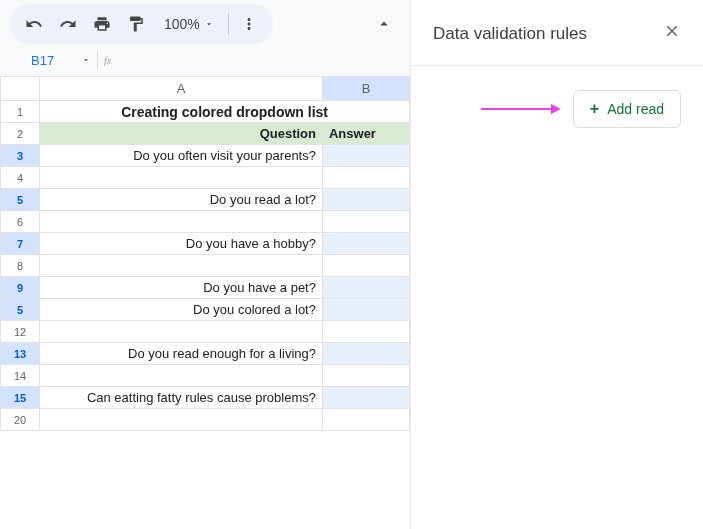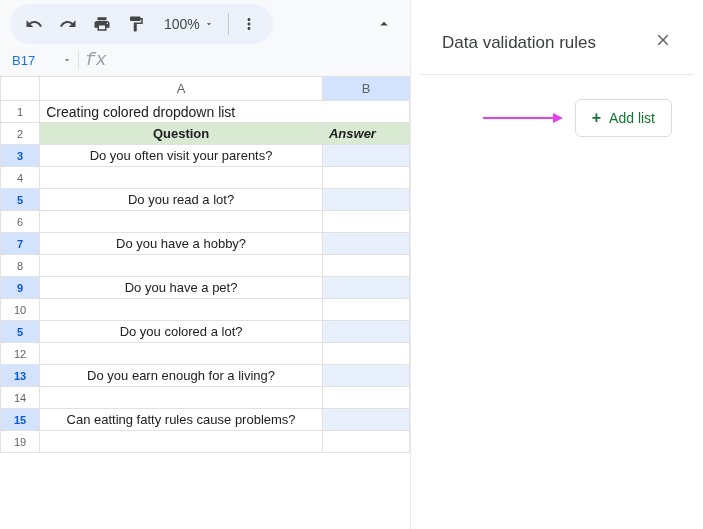--- a/index.html
+++ b/index.html
@@ -56,40 +56,40 @@
     width: 1px;
     height: 22px;
     background: #c7c7c7;
     margin: 0 2px;
   }
   .toolbar-spacer { flex: 1; }
   .name-box-row {
     display: flex;
     align-items: center;
     height: 28px;
-    padding: 0 6px 4px;
+    padding: 0 25px 4px;
     gap: 0;
   }
   .name-box {
     width: 56px;
     font-size: 13px;
     color: #1a73e8;
     padding-left: 6px;
   }
   .fx-divider {
     width: 1px;
     height: 18px;
     background: #dadce0;
     margin: 0 6px;
   }
   .fx-label {
     font-style: italic;
     color: #9aa0a6;
-    font-family: Liberation Mono, monospace;
-    font-size: 18px;
+    font-family: Liberation Serif, serif;
+    font-size: 10px;
   }
   .grid {
     flex: 1;
     overflow: hidden;
     background: #fff;
   }
   table {
     border-collapse: collapse;
     width: 100%;
   }
@@ -120,30 +120,29 @@
     color: #0b57d0;
     font-weight: 600;
   }
   .corner {
     background: #fff;
     width: 36px;
   }
   .cell-a {
     width: 260px;
     padding: 0 6px;
-    text-align: center;
+    text-align: right;
   }
   .cell-b {
     width: 80px;
     padding: 0 6px;
-    font-style: italic;
   }
   .title-cell {
-    text-align: left;
-    font-weight: normal;
+    text-align: center;
+    font-weight: bold;
     font-size: 14px;
   }
   .hdr-green {
     background: #d9ead3;
     font-weight: bold;
   }
   .sel-blue {
     background: #e8f0fe;
   }
   .active-cell {
@@ -159,21 +158,21 @@
     width: 6px;
     height: 6px;
     background: #1a73e8;
     border: 1px solid #fff;
     border-radius: 50%;
   }
   .right-pane {
     flex: 1;
     border-left: 1px solid #e8eaed;
     background: #fff;
-    padding: 9px;
+    padding: 0;
   }
   .panel-hdr {
     display: flex;
     align-items: center;
     justify-content: space-between;
     padding: 18px 18px 16px 22px;
     border-bottom: 1px solid #e8eaed;
   }
   .panel-title {
     font-size: 17px;
@@ -320,51 +319,46 @@
             <td class="row-hdr">8</td>
             <td class="cell-a"></td>
             <td class="cell-b"></td>
           </tr>
           <tr>
             <td class="row-hdr sel">9</td>
             <td class="cell-a">Do you have a pet?</td>
             <td class="cell-b sel-blue"></td>
           </tr>
           <tr>
-            <td class="row-hdr">10</td>
-            <td class="cell-a"></td>
-            <td class="cell-b"></td>
-          </tr>
-          <tr>
             <td class="row-hdr sel">5</td>
             <td class="cell-a">Do you colored a lot?</td>
             <td class="cell-b sel-blue"></td>
           </tr>
           <tr>
             <td class="row-hdr">12</td>
             <td class="cell-a"></td>
             <td class="cell-b"></td>
           </tr>
           <tr>
             <td class="row-hdr sel">13</td>
-            <td class="cell-a">Do you earn enough for a  living?</td>
+            <td class="cell-a">Do you read enough for a  living?</td>
             <td class="cell-b sel-blue"></td>
           </tr>
           <tr>
             <td class="row-hdr">14</td>
             <td class="cell-a"></td>
             <td class="cell-b"></td>
           </tr>
           <tr>
             <td class="row-hdr sel">15</td>
             <td class="cell-a">Can eatting fatty rules cause problems?</td>
             <td class="cell-b sel-blue"></td>
           </tr>
           <tr>
-            <td class="row-hdr">19</td>
+            <td class="row-hdr">20</td>
             <td class="cell-a"></td>
             <td class="cell-b"></td>
           </tr>
         </tbody>
     </table>
   </div>
 </div>
 
 <div class="right-pane">
   <div class="panel-hdr">
@@ -375,16 +369,16 @@
         </svg>
     </div>
   </div>
   <div class="panel-body">
     <svg class="arrow" width="82" height="18" viewBox="0 0 82 18">
       <line x1="2" y1="9" x2="72" y2="9" stroke="#e840ec" stroke-width="2"></line>
       <polygon points="72,4 82,9 72,14" fill="#e840ec"></polygon>
     </svg>
     <div class="add-rule-btn">
       <span class="plus">+</span>
-      <span>Add list</span>
+      <span>Add read</span>
     </div>
   </div>
 </div>
 
 </body></html>

